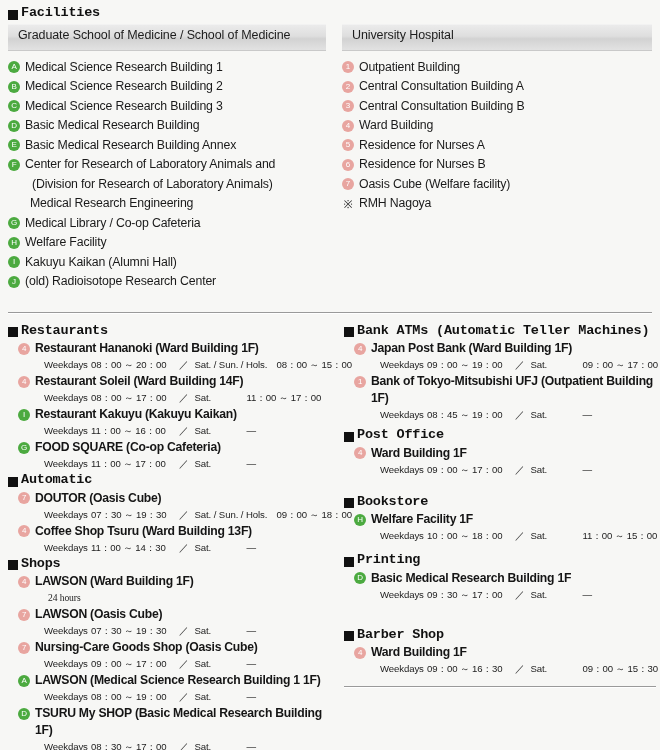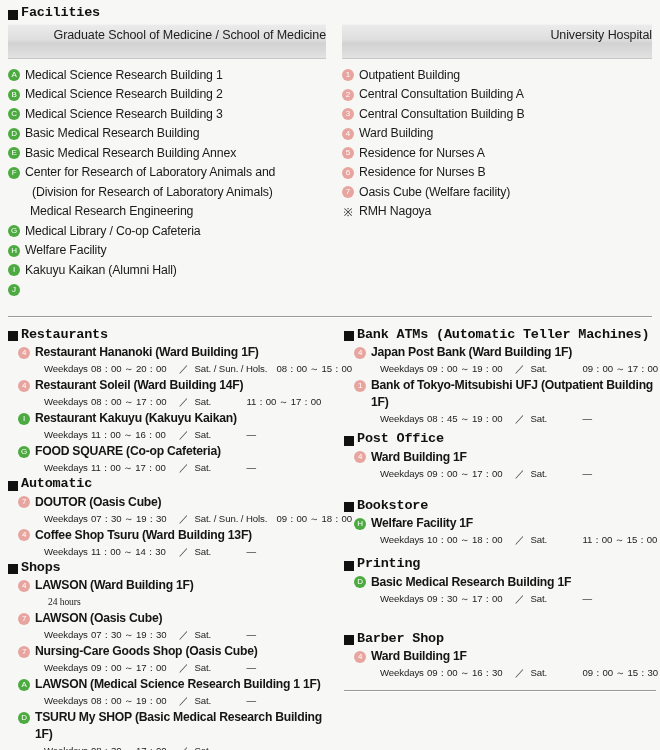--- a/index.html
+++ b/index.html
@@ -44,25 +44,24 @@
     flex: none;
   }
 
   
   .barhead {
     background: linear-gradient(to bottom, #ebebeb 0%, #dedede 45%, #d2d2d2 55%, #e2e2e2 100%);
     border-top: 1px solid #f2f2f2;
     border-bottom: 1px solid #c9c9c9;
     font-size: 12.5px;
     color: #1d1d1d;
-    padding: 4px 0 16px 10px;
+    padding: 4px 0 8px 10px;
     letter-spacing: -0.1px;
     height: 13px;
     line-height: 13px;
-    text-align: right;
   }
 
   
   .top {
     display: flex;
     gap: 16px;
   }
   .col-l { width: 318px; }
   .col-r { width: 310px; }
 
@@ -217,20 +216,21 @@
         <div class="fac-row">
           <span class="badge green">H</span>
           <span class="fac-txt">Welfare Facility</span>
         </div>
         <div class="fac-row">
           <span class="badge green">I</span>
           <span class="fac-txt">Kakuyu Kaikan (Alumni Hall)</span>
         </div>
         <div class="fac-row">
           <span class="badge green">J</span>
+          <span class="fac-txt">(old) Radioisotope Research Center</span>
         </div>
 
       </div>
     </div>
 
     <div class="col-r">
       <div class="barhead">University Hospital</div>
       <div class="fac-list">
 
         <div class="fac-row">

